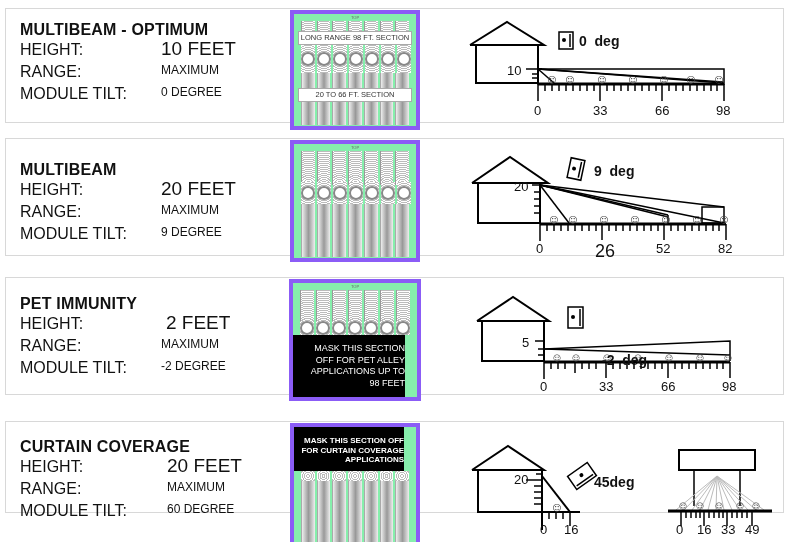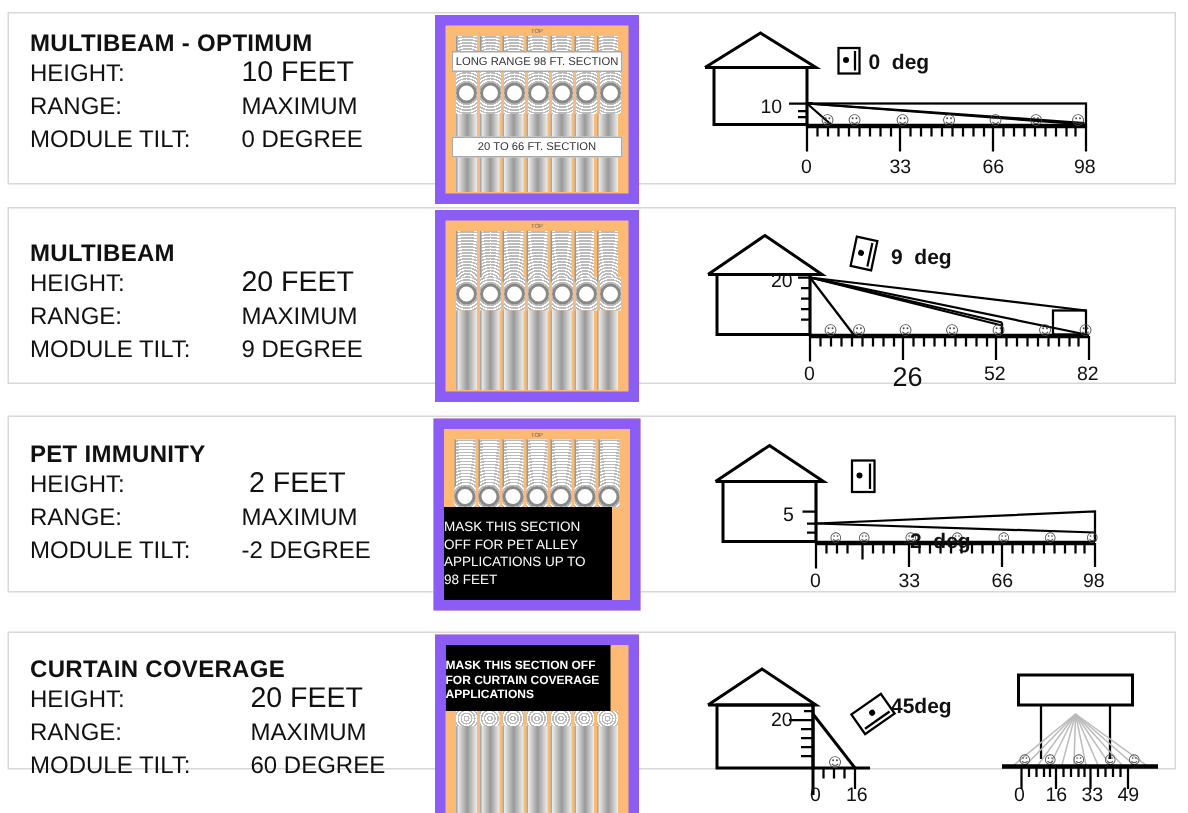--- a/index.html
+++ b/index.html
@@ -1,33 +1,33 @@
 <!DOCTYPE html>
 <html><head>
 <meta charset="utf-8">
 <style>
   html,body{margin:0;padding:0;background:#fff;}
   body{width:792px;height:542px;position:relative;overflow:hidden;font-family:"Liberation Sans",sans-serif;color:#111;}
   .panel{position:absolute;left:5px;width:779px;border:1px solid #d8d8d8;background:#fff;box-sizing:border-box;}
   .info{position:absolute;left:14px;top:0;width:270px;}
   .title{position:absolute;left:0;font-weight:bold;font-size:16px;letter-spacing:0.2px;}
   .lbl{position:absolute;left:0;font-size:16px;}
-  .val{position:absolute;left:141px;font-size:16px;}
+  .val{position:absolute;left:141px;font-size:12px;}
   .val.big{font-size:19px;}
-  .lens{position:absolute;border:7px solid #8b5cf6;background:#fdba74;overflow:hidden;}
+  .lens{position:absolute;border:4px solid #8b5cf6;background:#86efac;overflow:hidden;}
   .lens .top{position:absolute;top:1px;left:0;width:100%;text-align:center;font-size:4px;color:#666;}
   .lens .arcs{position:absolute;left:6px;right:6px;display:flex;justify-content:space-between;}
   .lens .arc{flex:1;margin:0 1px;background:repeating-radial-gradient(circle at 50% 100%, #fff 0 1px, #bbb 1px 2px);border-left:1px solid #999;}
   .lens .rings{position:absolute;left:6px;right:6px;display:flex;justify-content:space-between;}
   .lens .ring{flex:1;margin:0 1px;display:flex;align-items:center;justify-content:center;background:repeating-radial-gradient(circle at 50% 50%, #fff 0 1px, #bbb 1px 2px);}
   .lens .ring span{width:10px;height:10px;border-radius:50%;border:2px solid #888;background:#fff;display:block;}
   .lens .stripes{position:absolute;left:6px;right:6px;display:flex;justify-content:space-between;}
   .lens .stripe{flex:1;margin:0 1px;background:linear-gradient(90deg,#eee 0,#ccc 20%,#999 50%,#ccc 80%,#eee 100%);border-left:1px solid #aaa;}
   .lens .band{position:absolute;left:4px;right:4px;background:#fff;border:1px solid #aaa;text-align:center;font-size:7.5px;color:#333;line-height:12px;}
-  .lens .mask{position:absolute;left:0;right:12px;background:#000;color:#fff;text-align:left;font-weight:normal;}
+  .lens .mask{position:absolute;left:0;right:12px;background:#000;color:#fff;text-align:right;font-weight:normal;}
   .diagram{position:absolute;}
   .diagram svg{display:block;}
   .deg{font-family:"Liberation Sans",sans-serif;font-weight:bold;font-size:14px;}
 </style>
 </head>
 <body>
 
 <div class="panel" style="top:8px;height:115px;padding-left:12px;">
   <div class="info" style="top:12px;">
     <div class="title" style="top:0;">MULTIBEAM - OPTIMUM</div>
@@ -454,21 +454,21 @@
           <line x1="105" y1="88" x2="105" y2="95"></line>
           <line x1="112" y1="88" x2="112" y2="102"></line>
       </g>
       <text x="94" y="87" font-size="9" fill="#444" font-family="DejaVu Sans, sans-serif">☺</text>
       <g transform="rotate(-35 124 52)">
         <rect x="112" y="44" width="24" height="16" fill="#fff" stroke="#000" stroke-width="1.5"></rect>
         <circle cx="124" cy="51" r="2" fill="#000"></circle>
           <line x1="114" y1="57" x2="134" y2="57" stroke="#000" stroke-width="1.5"></line>
       </g>
     </svg>
-    <div class="deg" style="position:absolute;left:136px;top:38px;">45deg</div>
+    <div class="deg" style="position:absolute;left:136px;top:50px;">45deg</div>
     <div style="position:absolute;left:56px;top:48px;font-size:13px;">20</div>
     <div style="position:absolute;left:82px;top:98px;font-size:13px;">0</div>
     <div style="position:absolute;left:106px;top:98px;font-size:13px;">16</div>
   </div>
   <div class="diagram" style="left:654px;top:2px;">
     <svg width="120" height="115" viewBox="0 0 120 115">
       <rect x="19" y="26" width="76" height="20" fill="#fff" stroke="#000" stroke-width="2"></rect>
       <line x1="34" y1="46" x2="34" y2="82" stroke="#000" stroke-width="1.5"></line>
       <line x1="80" y1="46" x2="80" y2="82" stroke="#000" stroke-width="1.5"></line>
       <g stroke="#bbb" stroke-width="1">

